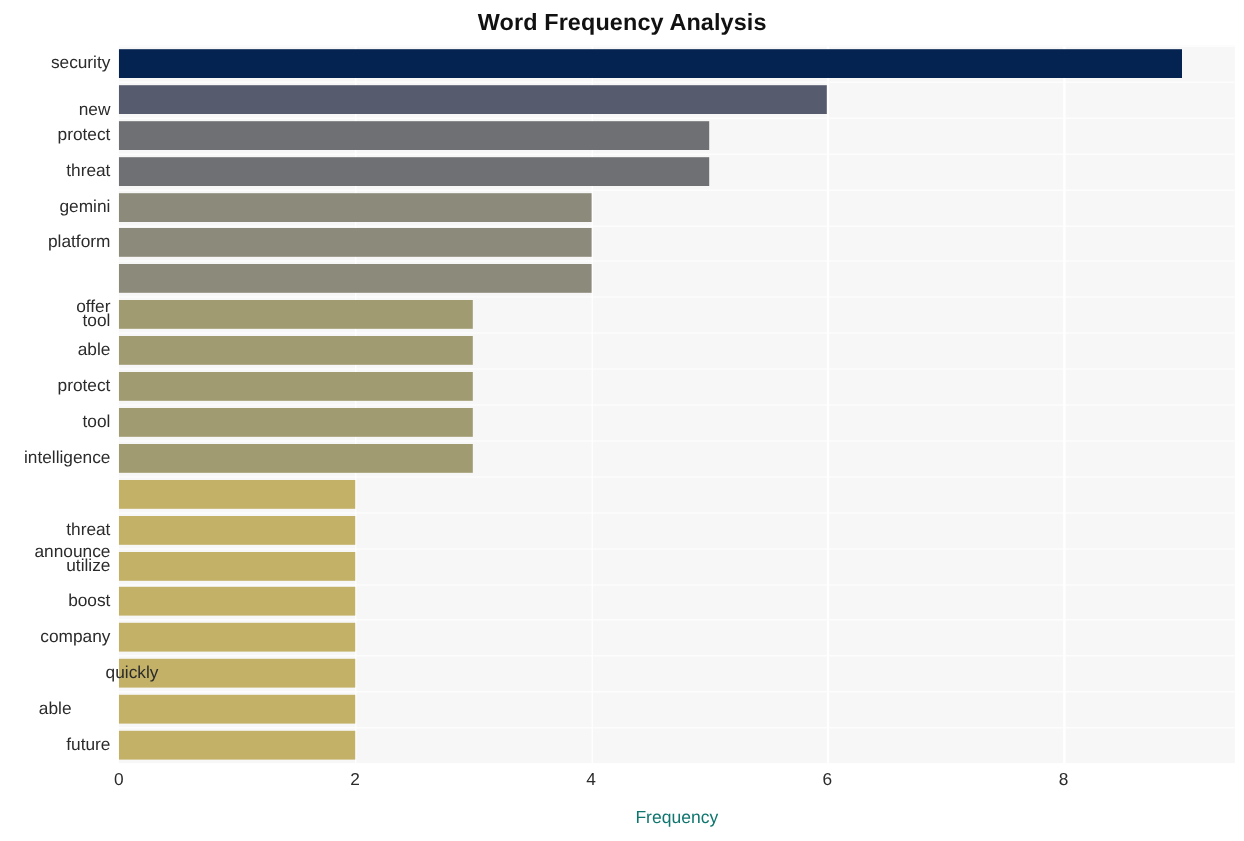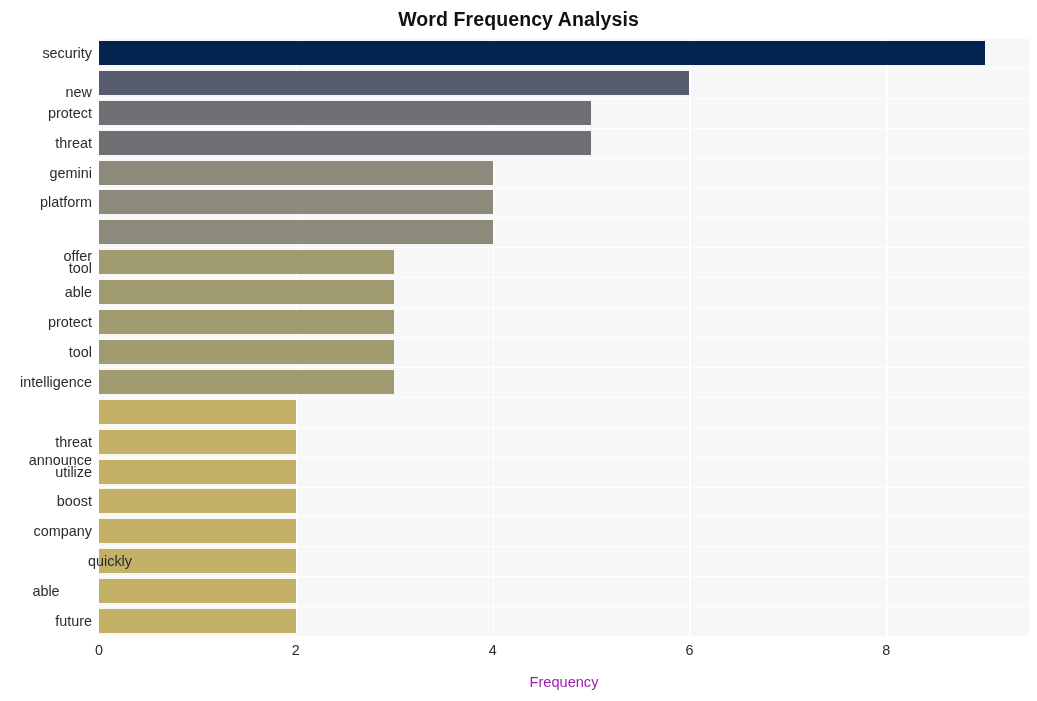--- a/index.html
+++ b/index.html
@@ -106,21 +106,21 @@
     color: #2b2b2b;
     line-height: 18px;
   }
   #xaxis-label {
     position: absolute;
     left: 99px;
     top: 673px;
     width: 930px;
     text-align: center;
     font-size: 14.6px;
-    color: #a21caf;
+    color: #0f766e;
     line-height: 18px;
   }
 </style>
 </head>
 <body>
 
 <div id="figure">
 
   <div id="chart-title">Word Frequency Analysis</div>
 

